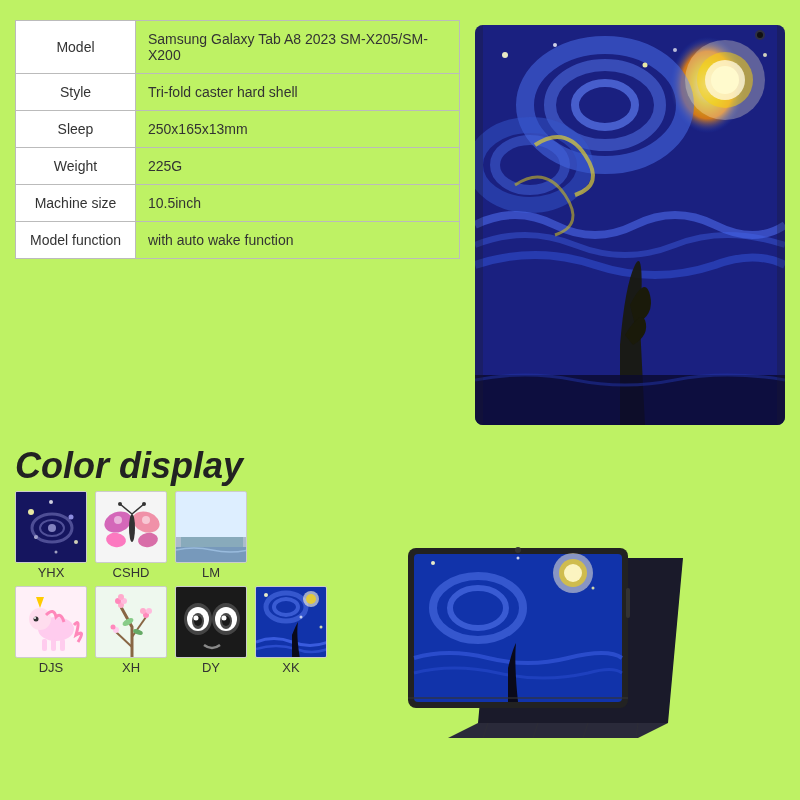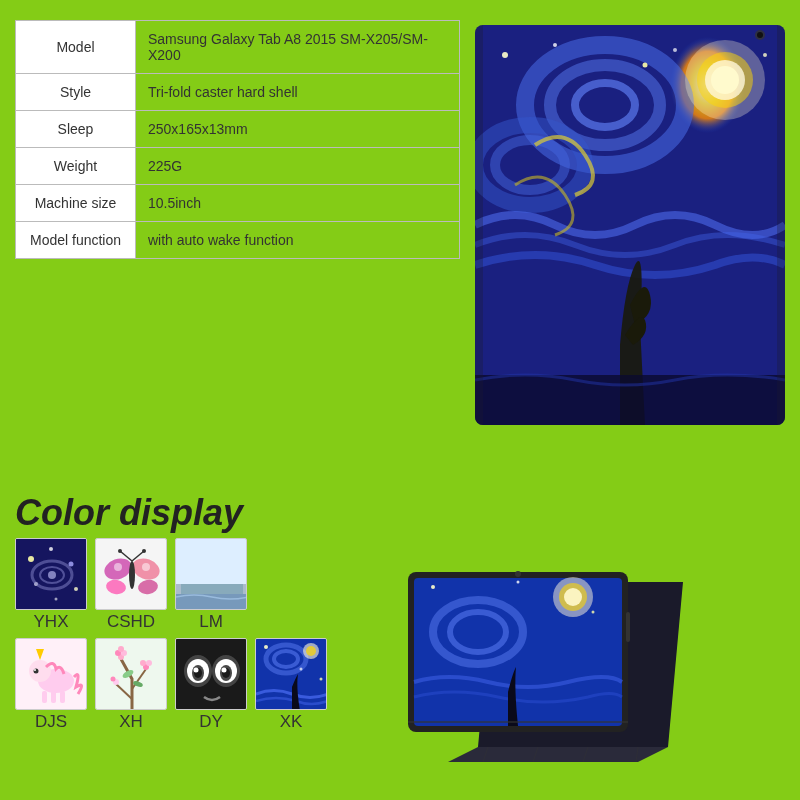--- a/index.html
+++ b/index.html
@@ -8,25 +8,24 @@
       height: 800px;
       background: #f5f5f5;
       font-family: Arial, sans-serif;
       overflow: hidden;
       position: relative;
     }
 
     .page-wrapper {
       width: 800px;
       height: 800px;
-      background: #84cc16;
+      background: #bef264;
       display: flex;
       flex-direction: column;
       padding: 10px;
-      gap: 47px;
     }
 
     
     .top-section {
       display: flex;
       flex-direction: row;
       width: 100%;
       height: 430px;
     }
 
@@ -126,21 +125,21 @@
 
     .swatch-box {
       width: 72px;
       height: 72px;
       border: 1px solid #ccc;
       border-radius: 2px;
       overflow: hidden;
     }
 
     .swatch-label {
-      font-size: 17px;
+      font-size: 13px;
       color: #333;
       text-align: center;
     }
 
     
     .tablet-bottom-image {
       flex: 1;
       display: flex;
       align-items: center;
       justify-content: center;
@@ -158,21 +157,21 @@
 
 <div class="page-wrapper">
 
   <div class="top-section">
 
     <div class="specs-table-wrap">
       <table class="specs">
         <tbody id="specs-tbody">
         <tr>
               <td>Model</td>
-              <td>Samsung Galaxy Tab A8 2015 SM-X205/SM-X200</td>
+              <td>Samsung Galaxy Tab A8 2023 SM-X205/SM-X200</td>
             </tr>
             <tr>
               <td>Style</td>
               <td>Tri-fold caster hard shell</td>
             </tr>
             <tr>
               <td>Sleep</td>
               <td>250x165x13mm</td>
             </tr>
             <tr>

